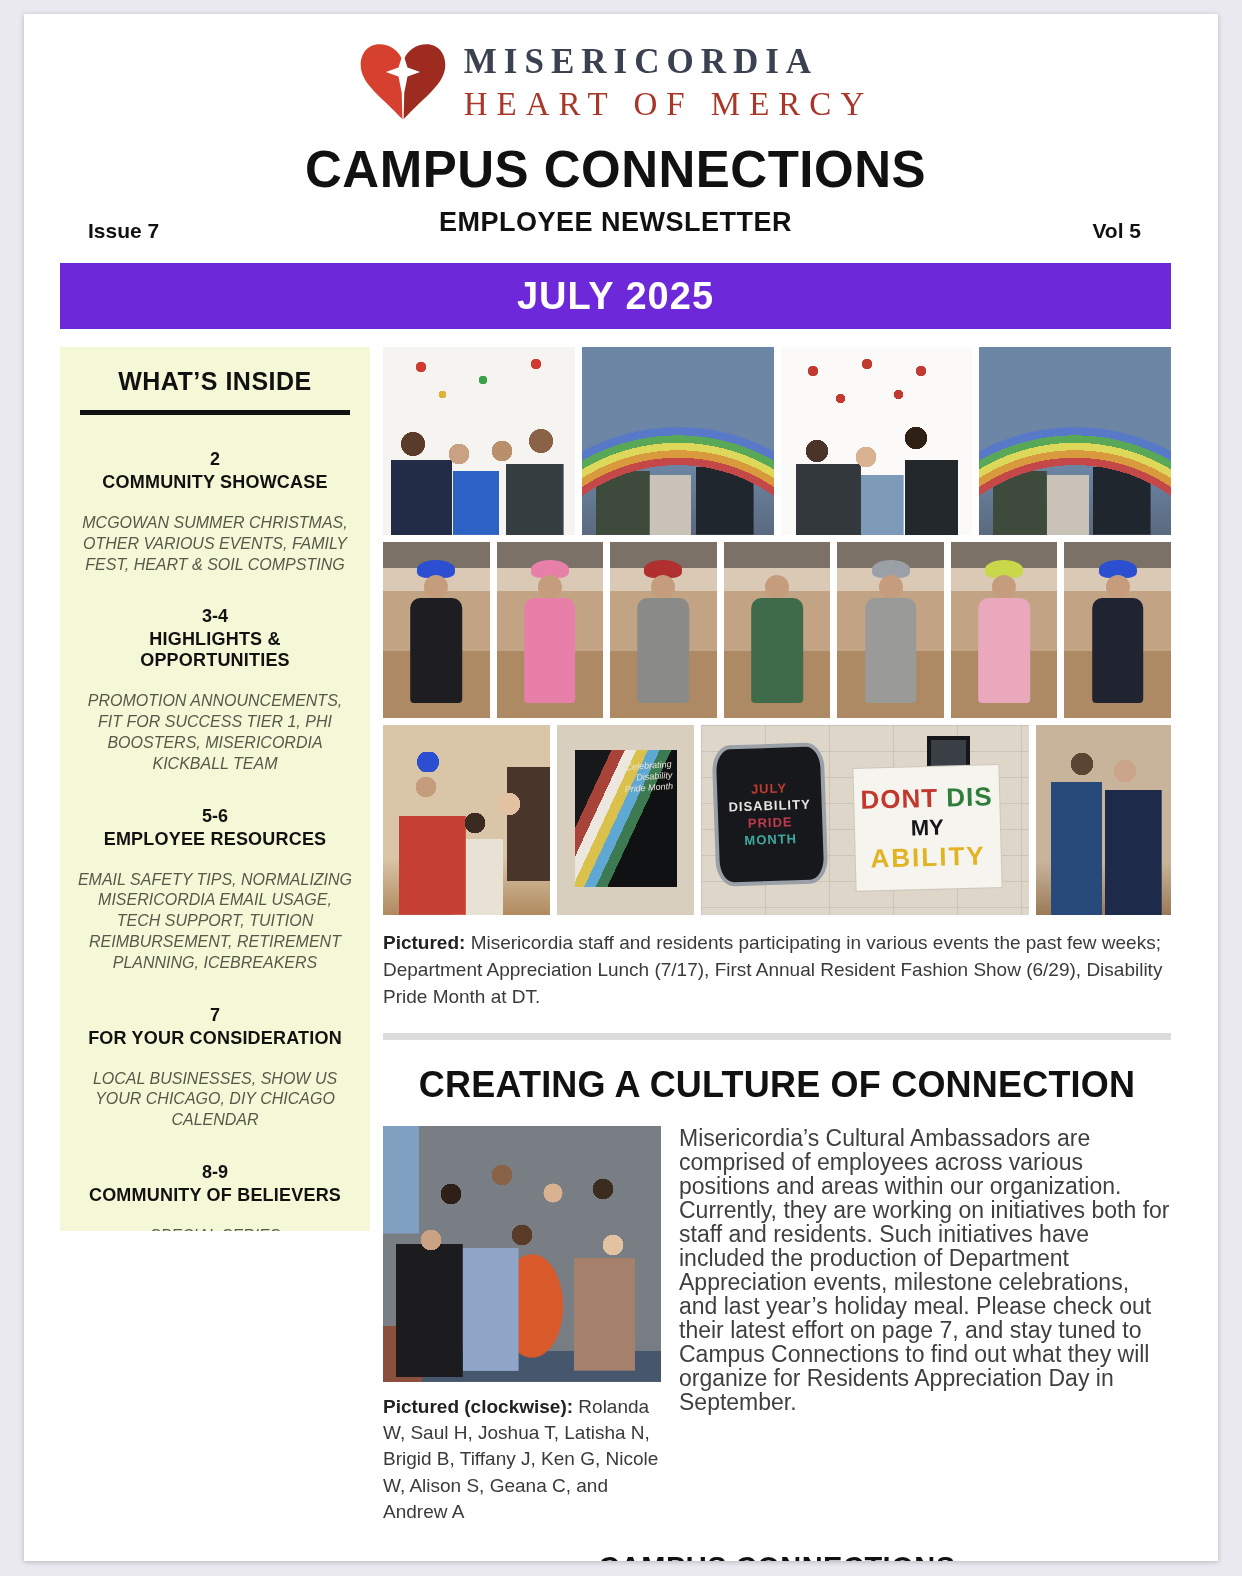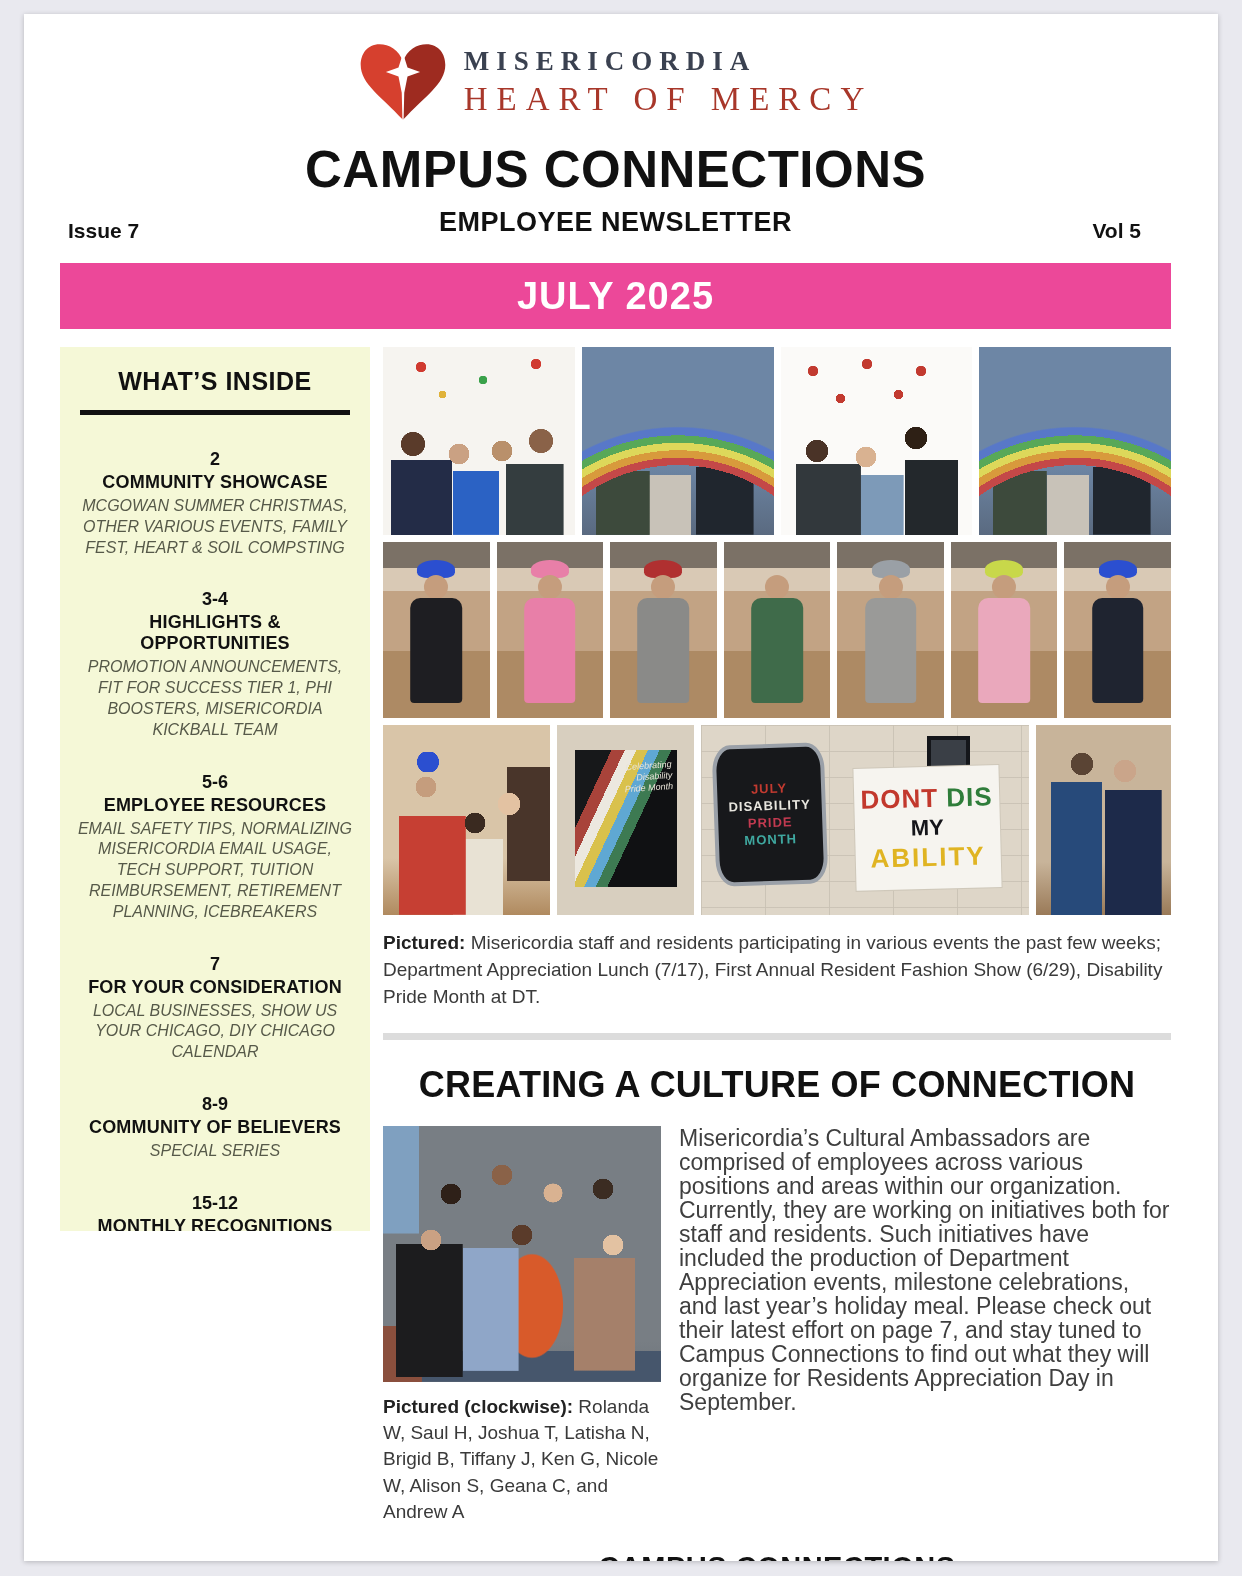--- a/index.html
+++ b/index.html
@@ -5,43 +5,43 @@
   * { box-sizing: border-box; margin: 0; padding: 0; }
   html,body { width:1242px; height:1576px; overflow:hidden; }
   body { background:#e9e9ef; font-family:"Liberation Sans", sans-serif; color:#111; }
 
   .page { width:1194px; height:1547px; margin:14px auto 0; background:#fff;
           box-shadow:0 1px 5px rgba(0,0,0,.22); padding:22px 47px 0 36px; position:relative; overflow:hidden; }
 
   
   .logo-row { display:flex; justify-content:center; align-items:center; gap:16px; margin-top:4px; }
   .logo-heart { width:90px; height:84px; }
-  .logo-name { font-family:"Liberation Serif", serif; font-size:27px; letter-spacing:7px; color:#3a4150; font-weight:600; }
+  .logo-name { font-family:"Liberation Serif", serif; font-size:35px; letter-spacing:7px; color:#3a4150; font-weight:600; }
   .logo-tag  { font-family:"Liberation Serif", serif; font-size:33px; letter-spacing:9px; color:#a8372a; margin-top:4px; }
   .nl-title { text-align:center; font-size:51px; font-weight:bold; letter-spacing:.5px; margin-top:16px; }
   .subrow { position:relative; margin-top:8px; height:36px; }
   .nl-subtitle { text-align:center; font-size:27px; font-weight:bold; letter-spacing:.5px; }
-  .issue { position:absolute; left:8px; bottom:0; font-size:21px; font-weight:bold; }
+  .issue { position:absolute; left:28px; bottom:0; font-size:21px; font-weight:bold; }
   .vol   { position:absolute; right:30px; bottom:0; font-size:21px; font-weight:bold; }
-  .banner { margin-top:20px; height:66px; background:#ec4899; color:#fff; display:flex; align-items:center; justify-content:center;
+  .banner { margin-top:20px; height:66px; background:#6d28d9; color:#fff; display:flex; align-items:center; justify-content:center;
             font-size:38px; font-weight:bold; letter-spacing:1px; }
 
   
   .main { display:flex; gap:13px; margin-top:18px; }
   .leftcol { width:310px; flex:0 0 310px; }
   .rightcol { flex:1; min-width:0; }
 
   
   .toc { background:#f5f8d7; height:884px; padding:20px 16px; overflow:hidden; }
   .toc-head { text-align:center; font-size:25px; font-weight:bold; letter-spacing:.5px; }
   .toc-rule { height:5px; background:#111; margin:14px 4px 34px; }
   .toc-item { text-align:center; margin-bottom:31px; }
   .toc-pages { font-size:18px; font-weight:bold; }
   .toc-title { font-size:18px; font-weight:bold; margin-top:2px; letter-spacing:.2px; }
-  .toc-desc  { font-size:16px; font-style:italic; color:#565949; line-height:1.3; margin-top:3px; }
+  .toc-desc  { font-size:16px; font-style:italic; color:#565949; line-height:1.3; margin-top:20px; }
 
   .msg { background:#f5f8d7; margin-top:14px; height:238px; padding:30px 18px; text-align:center; overflow:hidden; }
   .msg-head { font-size:23px; font-weight:bold; letter-spacing:.3px; }
   .msg-quote { font-size:23px; color:#23261a; margin-top:28px; line-height:1.3; }
   .msg-attr  { font-size:20px; color:#23261a; margin-top:12px; }
 
   
   .row { display:grid; gap:7px; margin-bottom:7px; }
   .row1 { grid-template-columns:repeat(4,1fr); height:188px; }
   .row2 { grid-template-columns:repeat(7,1fr); height:176px; }

